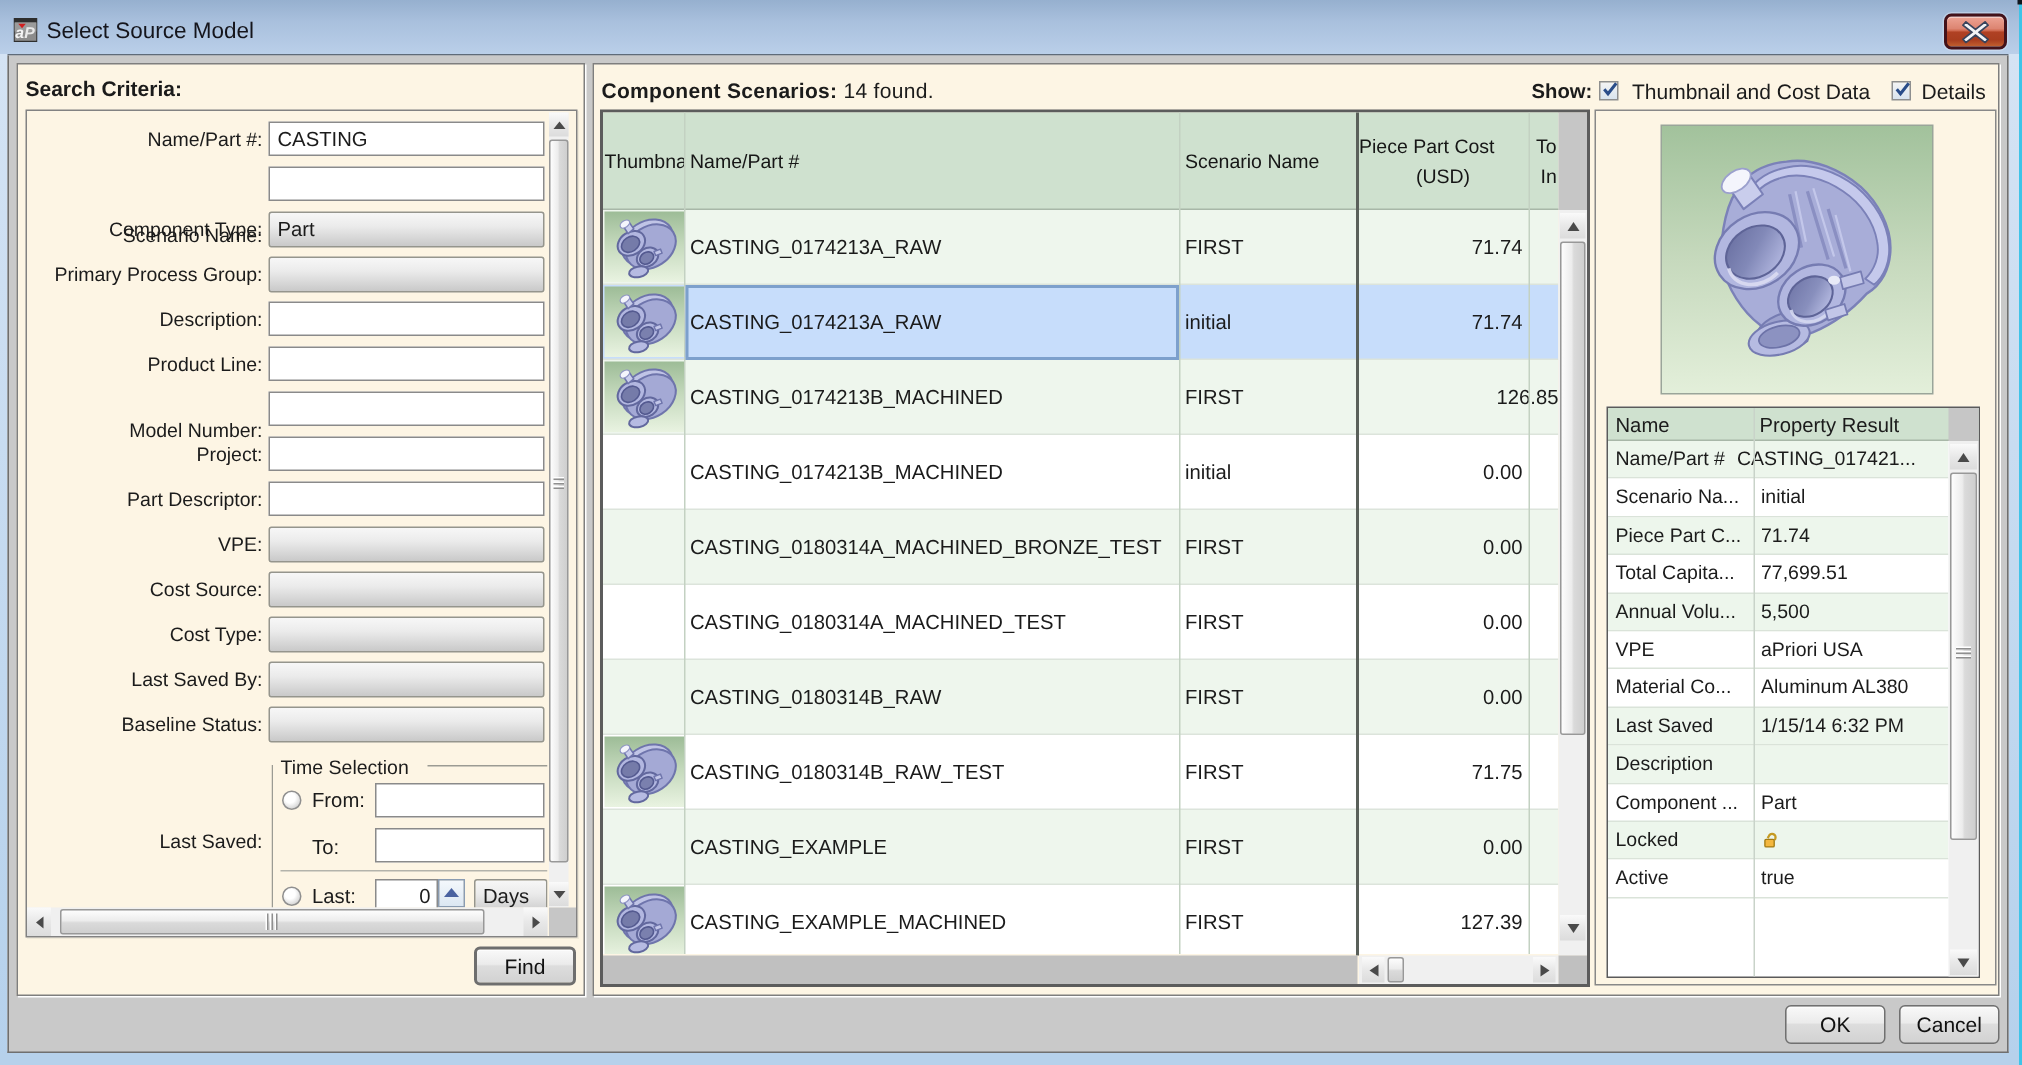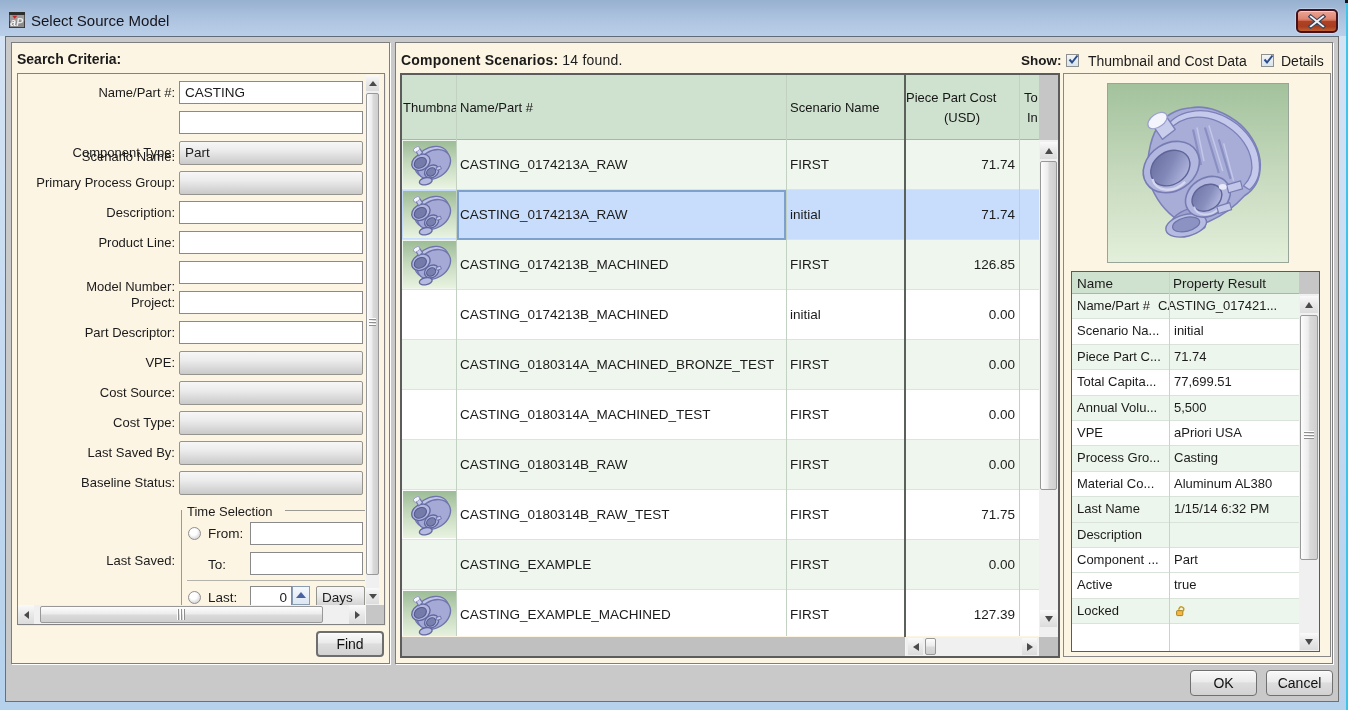--- a/index.html
+++ b/index.html
@@ -226,21 +226,21 @@
 <div class="cell" style="left:503px;top:0;width:110px;text-align:right;">71.74</div>
 </div>
 <div class="abs" style="left:0;top:100px;width:637px;height:50px;background:#eef6ed;border-bottom:1px solid #dce4db;">
 <div class="abs" style="left:1px;top:1px;width:53px;height:47px;overflow:hidden;background:linear-gradient(#9dbc97,#c3d8bb 45%,#e9f3e1);">
         <svg width="56" height="54" style="position:absolute;left:-2px;top:-3px;">
           <use href="#partsm"></use>
         </svg>
       </div>
 <div class="cell" style="left:58px;top:0;">CASTING_0174213B_MACHINED</div>
 <div class="cell" style="left:388px;top:0;">FIRST</div>
-<div class="cell" style="left:503px;top:0;width:110px;text-align:right;">126.85</div>
+<div class="cell" style="left:527px;top:0;width:110px;text-align:right;">126.85</div>
 </div>
 <div class="abs" style="left:0;top:150px;width:637px;height:50px;background:#ffffff;border-bottom:1px solid #dce4db;">
 <div class="cell" style="left:58px;top:0;">CASTING_0174213B_MACHINED</div>
 <div class="cell" style="left:388px;top:0;">initial</div>
 <div class="cell" style="left:503px;top:0;width:110px;text-align:right;">0.00</div>
 </div>
 <div class="abs" style="left:0;top:200px;width:637px;height:50px;background:#eef6ed;border-bottom:1px solid #dce4db;">
 <div class="cell" style="left:58px;top:0;">CASTING_0180314A_MACHINED_BRONZE_TEST</div>
 <div class="cell" style="left:388px;top:0;">FIRST</div>
 <div class="cell" style="left:503px;top:0;width:110px;text-align:right;">0.00</div>
@@ -332,50 +332,46 @@
       <span style="position:absolute;left:102px;">77,699.51</span>
     </div>
 <div class="prow pg">
       <span style="position:absolute;left:5px;">Annual Volu...</span>
       <span style="position:absolute;left:102px;">5,500</span>
     </div>
 <div class="prow pw">
       <span style="position:absolute;left:5px;">VPE</span>
       <span style="position:absolute;left:102px;">aPriori USA</span>
     </div>
-<div class="prow pg">
-      <span style="position:absolute;left:5px;">Process Gro...</span>
-      <span style="position:absolute;left:102px;">Casting</span>
-    </div>
 <div class="prow pw">
       <span style="position:absolute;left:5px;">Material Co...</span>
       <span style="position:absolute;left:102px;">Aluminum AL380</span>
     </div>
 <div class="prow pg">
-      <span style="position:absolute;left:5px;">Last Name</span>
+      <span style="position:absolute;left:5px;">Last Saved</span>
       <span style="position:absolute;left:102px;">1/15/14 6:32 PM</span>
     </div>
 <div class="prow pg">
       <span style="position:absolute;left:5px;">Description</span>
       <span style="position:absolute;left:102px;"></span>
     </div>
 <div class="prow pw">
       <span style="position:absolute;left:5px;">Component ...</span>
       <span style="position:absolute;left:102px;">Part</span>
-    </div>
-<div class="prow pw">
-      <span style="position:absolute;left:5px;">Active</span>
-      <span style="position:absolute;left:102px;">true</span>
     </div>
 <div class="prow pg">
       <span style="position:absolute;left:5px;">Locked</span>
       <span style="position:absolute;left:102px;"><svg width="12" height="12" viewBox="0 0 12 12" style="vertical-align:-2px">
           <path d="M4.6 5.8 L4.6 4.2 A2.3 2.3 0 0 1 9.2 3.6 L9.2 4.6" fill="none" stroke="#c59a22" stroke-width="1.5" transform="rotate(30 6.5 5)"></path>
           <rect x="2.6" y="5.6" width="6.2" height="5" rx="0.8" fill="#f4b73f" stroke="#a37b14" stroke-width="0.9"></rect>
         </svg></span>
+    </div>
+<div class="prow pw">
+      <span style="position:absolute;left:5px;">Active</span>
+      <span style="position:absolute;left:102px;">true</span>
     </div>
 </div>
 <div class="abs" style="left:1169px;top:272px;width:1px;height:379px;background:#c9d3c9;"></div>
 <div class="abs" style="left:1299px;top:272px;width:20px;height:22px;background:#c6c6c6;"></div>
 <div class="sb-track" style="left:1299px;top:294px;width:20px;height:357px;"></div>
 <div class="sb-btn" style="left:1300px;top:296px;width:18px;height:17px;">
     <div class="arr arr-u"></div>
   </div>
 <div class="sb-thumbv" style="left:1300px;top:315px;width:18px;height:245px;"></div>
 <div class="gripv abs" style="left:1304px;top:432px;width:10px;"></div>

